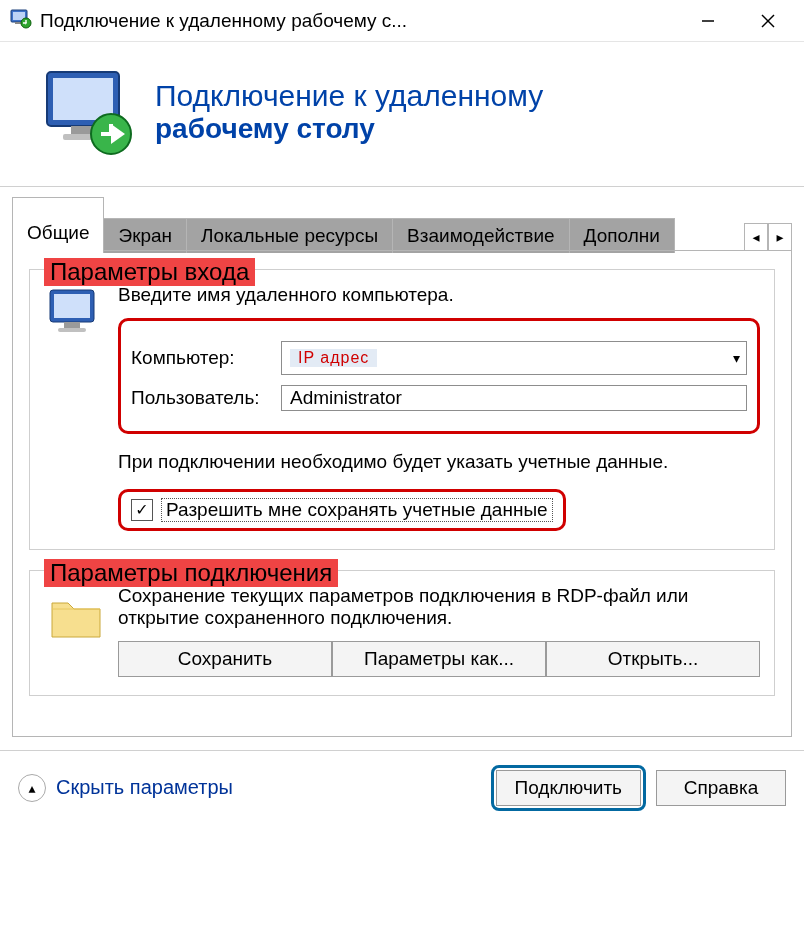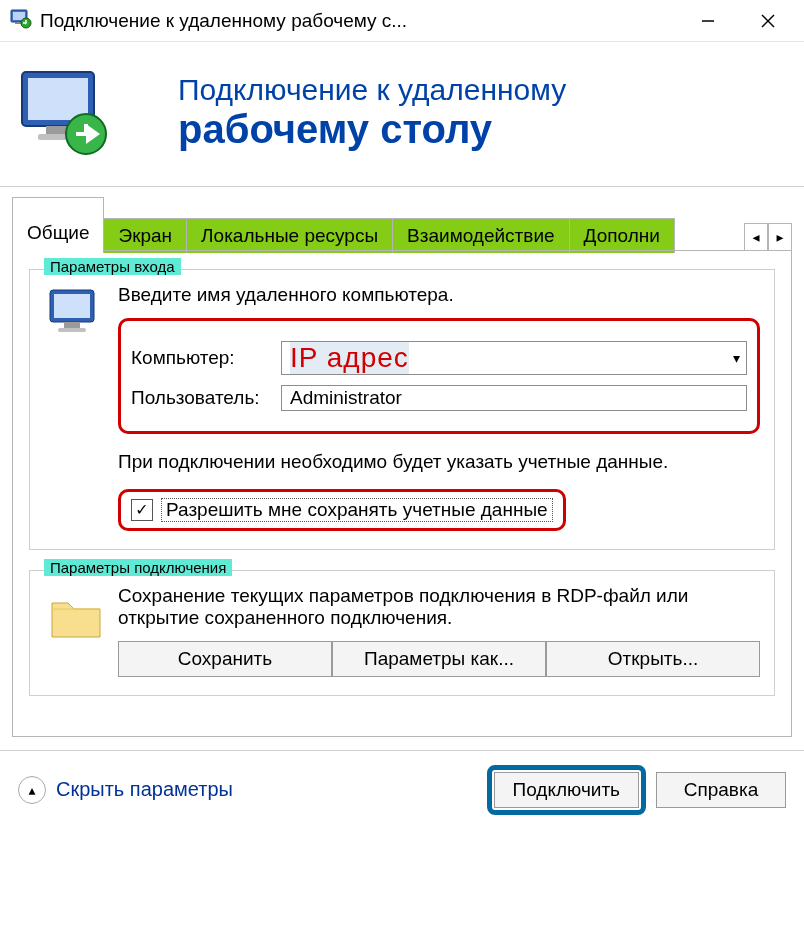--- a/index.html
+++ b/index.html
@@ -5,64 +5,64 @@
 * { box-sizing: border-box; margin: 0; padding: 0; font-family: "Segoe UI", Tahoma, sans-serif; }
 body { background: #fff; width: 804px; height: 944px; overflow: hidden; }
 
 
 .titlebar { display: flex; align-items: center; height: 42px; padding: 0 6px 0 10px; border-bottom: 1px solid #e5e5e5; }
 .titlebar .title { font-size: 19px; color: #000; margin-left: 8px; flex: 1; }
 .titlebar .winbtn { width: 60px; height: 42px; display: flex; align-items: center; justify-content: center; font-size: 18px; color: #000; }
 .titlebar .winbtn.close { font-size: 22px; }
 
 
-.banner { padding: 22px 24px 26px 16px; display: flex; align-items: center; border-bottom: 1px solid #d0d0d0; gap: 48px; }
+.banner { padding: 22px 24px 26px 41px; display: flex; align-items: center; border-bottom: 1px solid #d0d0d0; }
 .banner .bigicon { width: 96px; height: 96px; margin-right: 18px; }
 .banner .text1 { font-size: 30px; color: #0042a8; font-weight: 400; }
-.banner .text2 { font-size: 40px; color: #0042a8; font-weight: 700; }
+.banner .text2 { font-size: 28px; color: #0042a8; font-weight: 700; }
 
 
 .tabs { display: flex; align-items: flex-end; padding: 10px 12px 0 12px; position: relative; }
 .tab { padding: 6px 14px 6px 14px; font-size: 19px; border: 1px solid #b5b5b5; border-bottom: none; background: #fff; margin-right: -1px; position: relative; }
 .tab.active { z-index: 2; padding-top: 24px; padding-bottom: 7px; }
-.tab:not(.active) { background: #84cc16; top: 2px; }
+.tab:not(.active) { background: #a3a3a3; top: 2px; }
 .tab-scroll { margin-left: auto; display: flex; }
 .tab-scroll .sb { width: 24px; height: 28px; border: 1px solid #b5b5b5; display: flex; align-items: center; justify-content: center; font-size: 14px; }
 .tabpanel { border: 1px solid #b5b5b5; margin: 0 12px 12px 12px; padding: 18px 16px 20px 16px; position: relative; top: -1px; }
 
 
 .group { border: 1px solid #cfcfcf; padding: 14px 14px 18px 14px; position: relative; margin-bottom: 20px; }
-.group .legend { position: absolute; top: -12px; left: 14px; background: #5eead4; padding: 0 6px; font-size: 15px; }
+.group .legend { position: absolute; top: -12px; left: 14px; background: #ef4444; padding: 0 6px; font-size: 24px; }
 .group-body { display: flex; }
 .group-icon { width: 64px; flex-shrink: 0; margin-right: 10px; }
 .group-content { flex: 1; font-size: 19px; }
 
 .hl-red { border: 3px solid #d00000; border-radius: 10px; padding: 10px 10px; }
 .row { display: flex; align-items: center; margin: 10px 0; }
 .row label { min-width: 150px; }
 .combo { flex: 1; border: 1px solid #8d8d8d; height: 34px; display: flex; align-items: center; padding: 0 8px; position: relative; }
-.combo .val { color: #d00000; font-size: 28px; letter-spacing: 1px; background: #e3ebf5; padding: 0 0; }
+.combo .val { color: #d00000; font-size: 16px; letter-spacing: 1px; background: #e3ebf5; padding: 0 8px; }
 .combo .dd { position: absolute; right: 6px; font-size: 14px; }
 .textfield { flex: 1; border: 1px solid #8d8d8d; height: 26px; padding: 0 8px; font-size: 19px; }
 
 .note { margin: 16px 0 14px 0; line-height: 1.3; }
 
 .chkrow { display: flex; align-items: center; gap: 8px; width: fit-content; }
 .chk { width: 22px; height: 22px; border: 1px solid #555; display: flex; align-items: center; justify-content: center; font-size: 16px; }
 .chklabel { border: 1px dotted #555; padding: 0 4px; }
 
 .btn { border: 1px solid #9a9a9a; background: #f4f4f4; padding: 6px 18px; font-size: 19px; text-align: center; }
 .btn-row { display: flex; margin-top: 12px; }
 .btn-row .btn { flex: 1; }
 
 .footer { border-top: 1px solid #d0d0d0; padding: 14px 18px; display: flex; align-items: center; gap: 10px; }
 .footer .expand { width: 28px; height: 28px; border: 1px solid #aaa; border-radius: 50%; display: flex; align-items: center; justify-content: center; font-size: 14px; }
 .footer .link { color: #003399; font-size: 20px; }
 .footer .spacer { flex: 1; }
-.hl-red-btn { border: 5px solid #0369a1; border-radius: 8px; padding: 2px; }
+.hl-red-btn { border: 3px solid #0369a1; border-radius: 8px; padding: 2px; }
 .hl-red-btn .btn { min-width: 140px; }
 .footer .btn { min-width: 130px; }
 
 
 .monitor-svg { width: 100%; height: 100%; }
 </style>
 </head>
 <body>
 
 <div class="titlebar">

